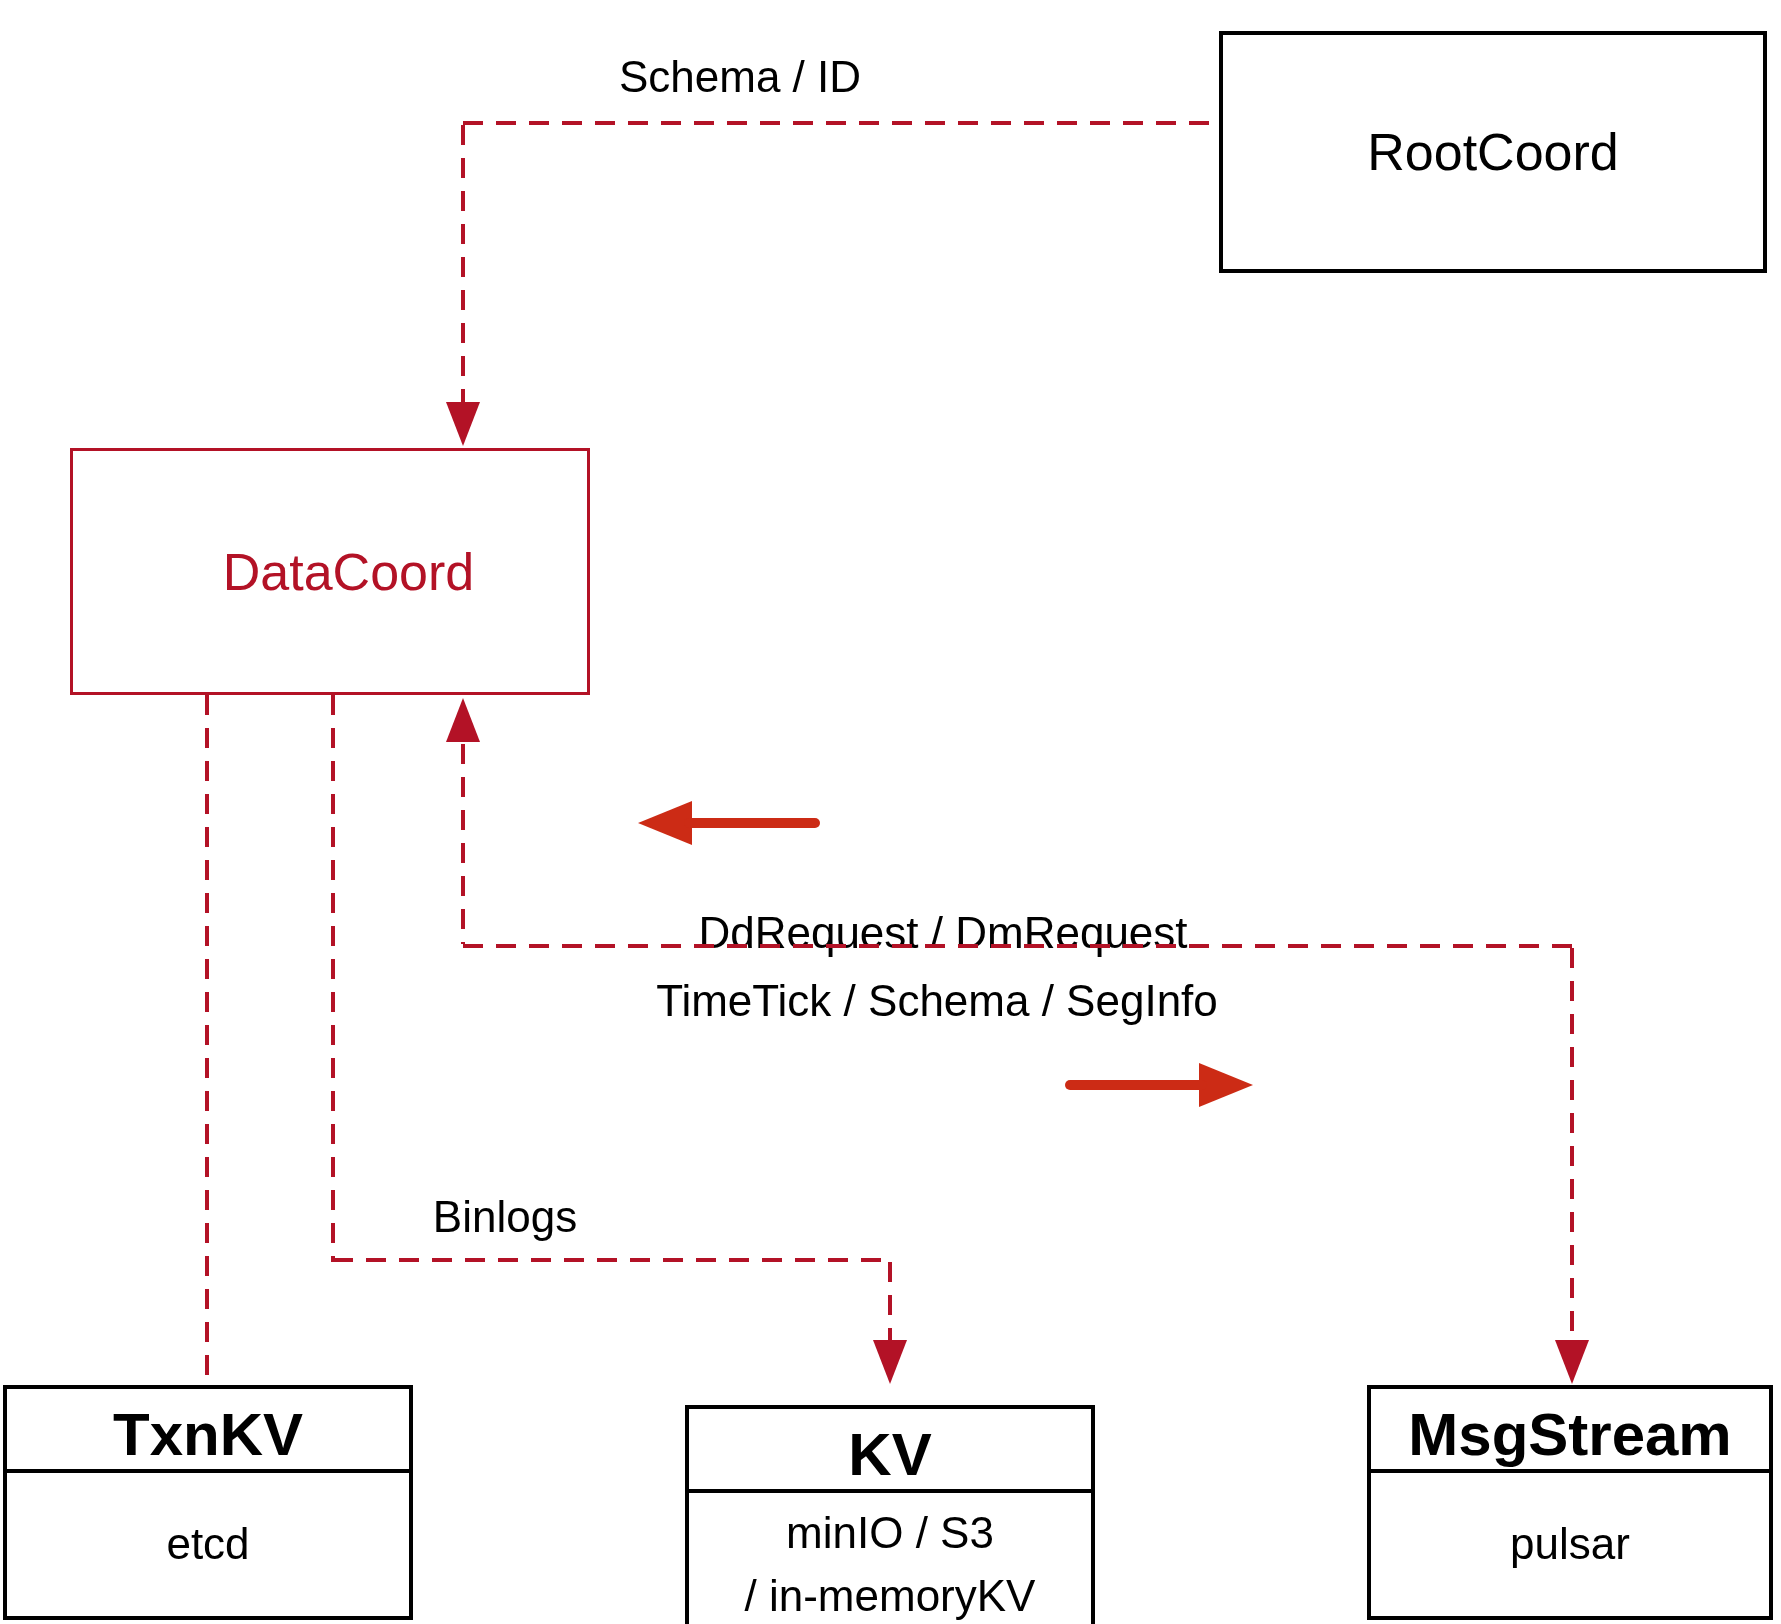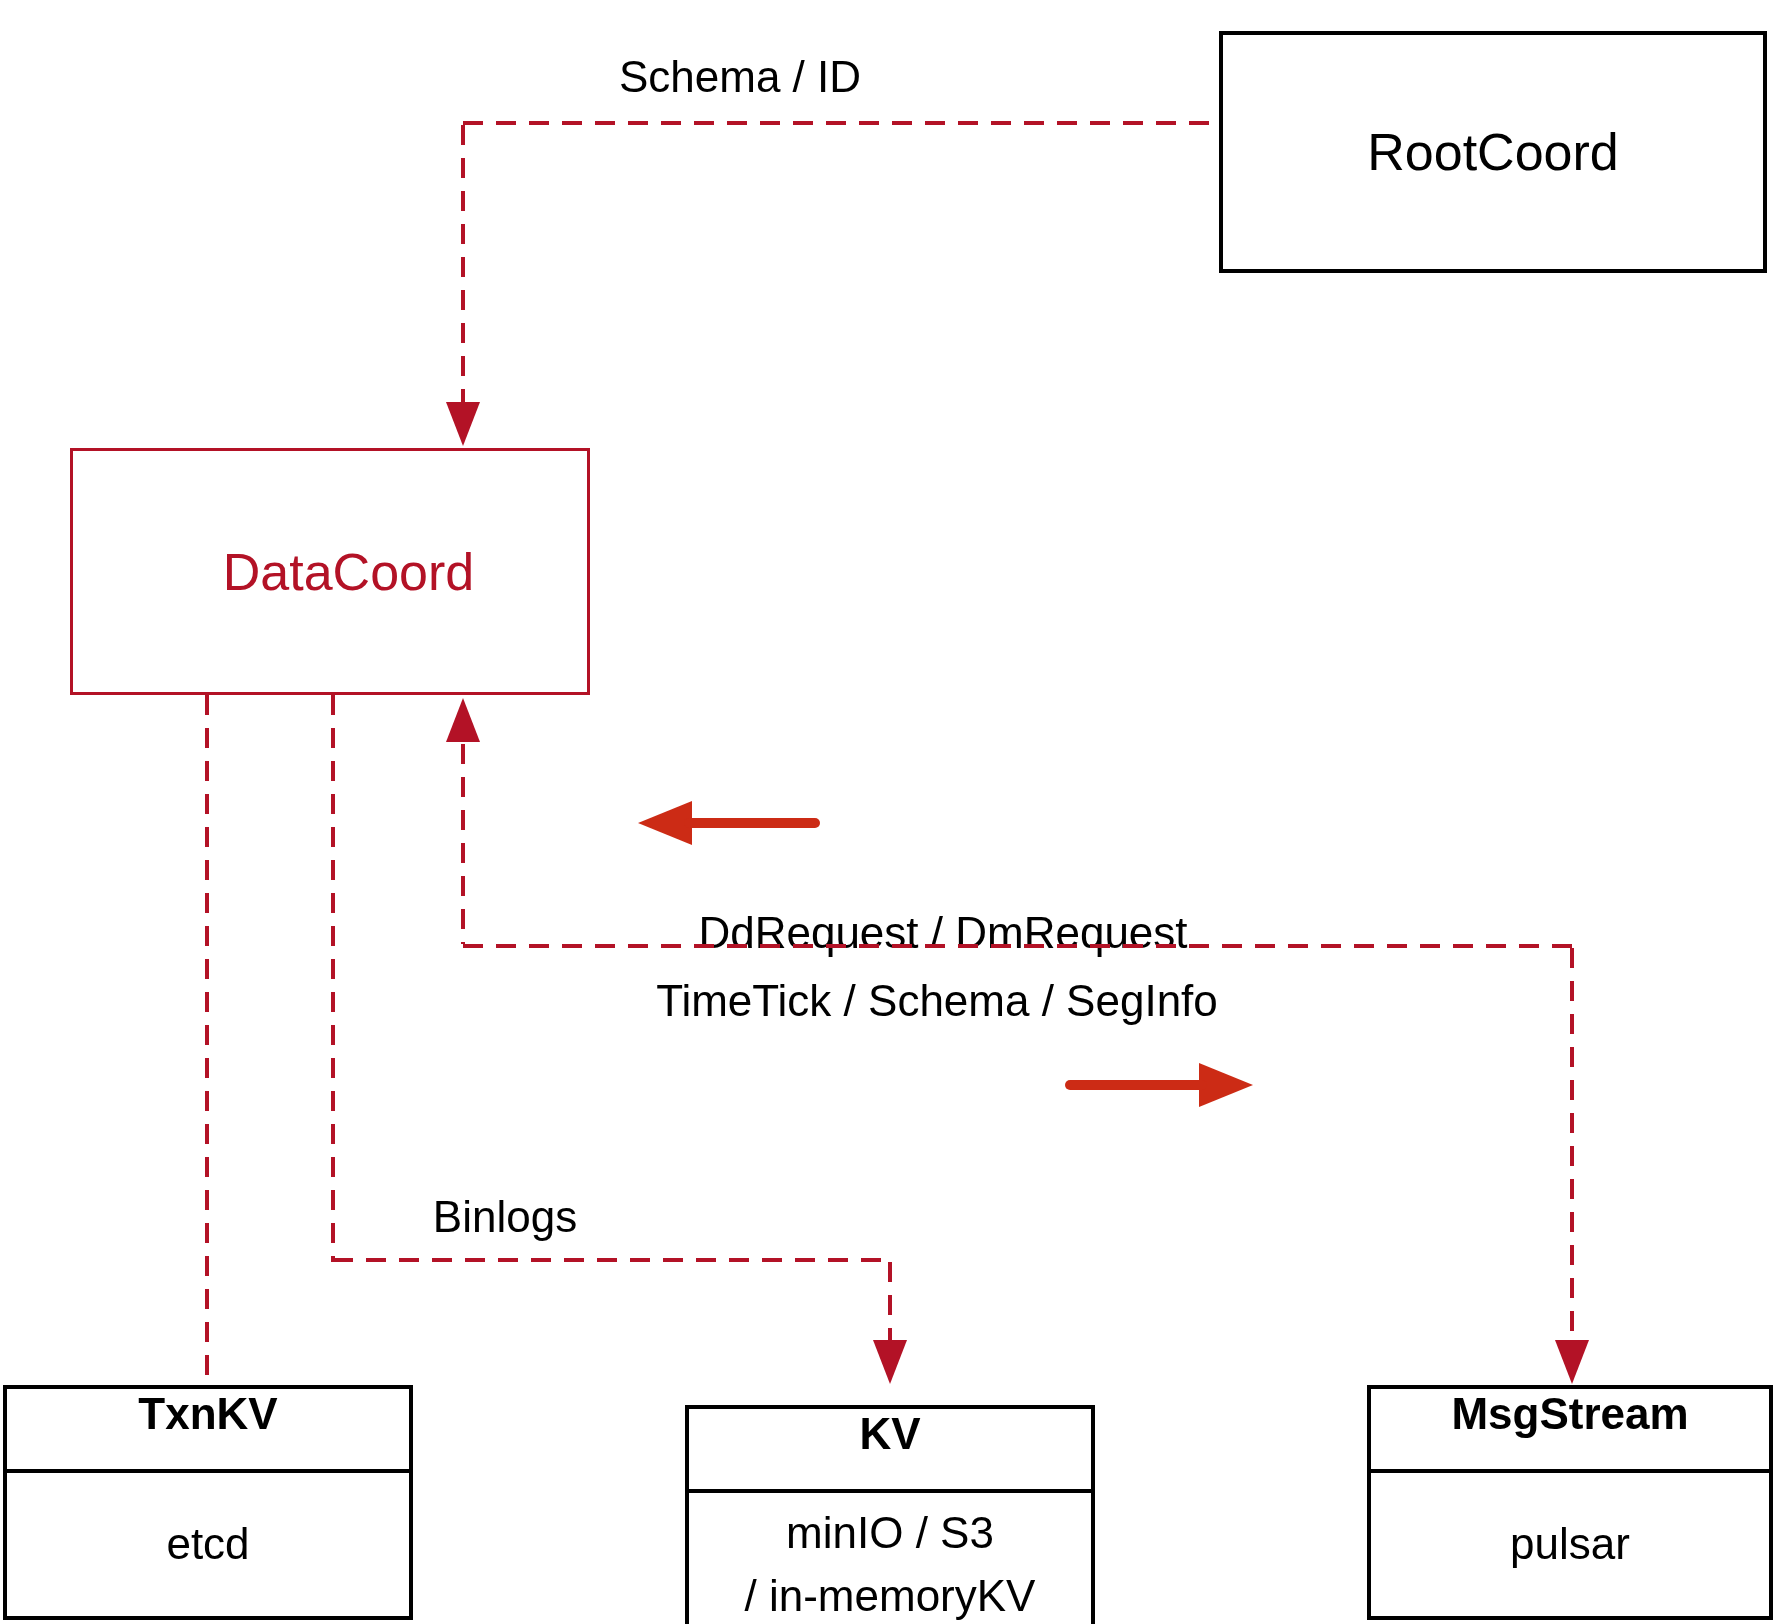--- a/index.html
+++ b/index.html
@@ -21,22 +21,22 @@
   #datacoord{left:70px;top:448px;width:520px;height:247px;border:3px solid var(--dark-red);
              font-size:52px;color:var(--dark-red);padding-left:37px;}
 
   
   .store{position:absolute;top:1385px;height:235px;border:4px solid var(--ink);
          background:#ffffff;display:flex;flex-direction:column;box-sizing:border-box;}
   #txnkv{left:3px;width:410px;}
   #kv{left:685px;width:410px;margin-top:20px;}
   #msgstream{left:1367px;width:406px;}
   .store-header{height:80px;border-bottom:4px solid var(--ink);display:flex;
-                align-items:flex-start;justify-content:center;font-weight:bold;
-                font-size:44px;color:var(--ink);}
+                align-items:flex-end;justify-content:center;font-weight:bold;
+                font-size:60px;color:var(--ink);}
   .store-body{flex:1;display:flex;flex-direction:column;align-items:center;
               justify-content:center;font-size:44px;color:var(--ink);line-height:1.42;}
 
   
   .elabel{position:absolute;font-size:44px;color:var(--ink);white-space:nowrap;
           transform:translateX(-50%);}
   #lbl-schema{left:740px;top:52px;}
   #lbl-ddrequest{left:943px;top:874px;margin-top:34px;}
   #lbl-timetick{left:937px;top:976px;}
   #lbl-binlogs{left:505px;top:1192px;}

